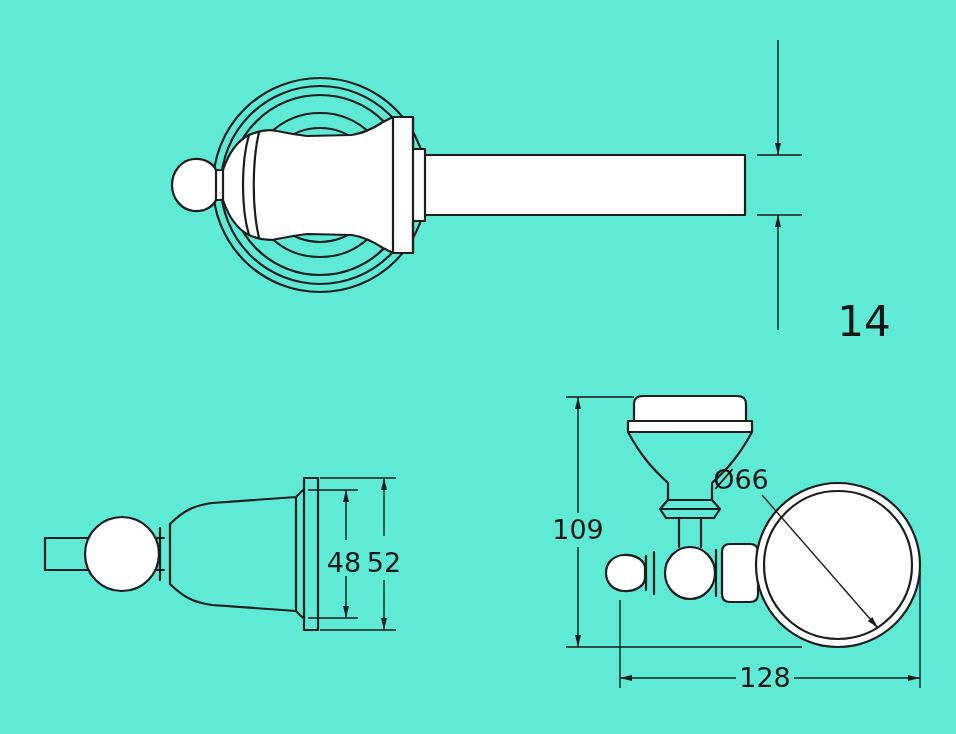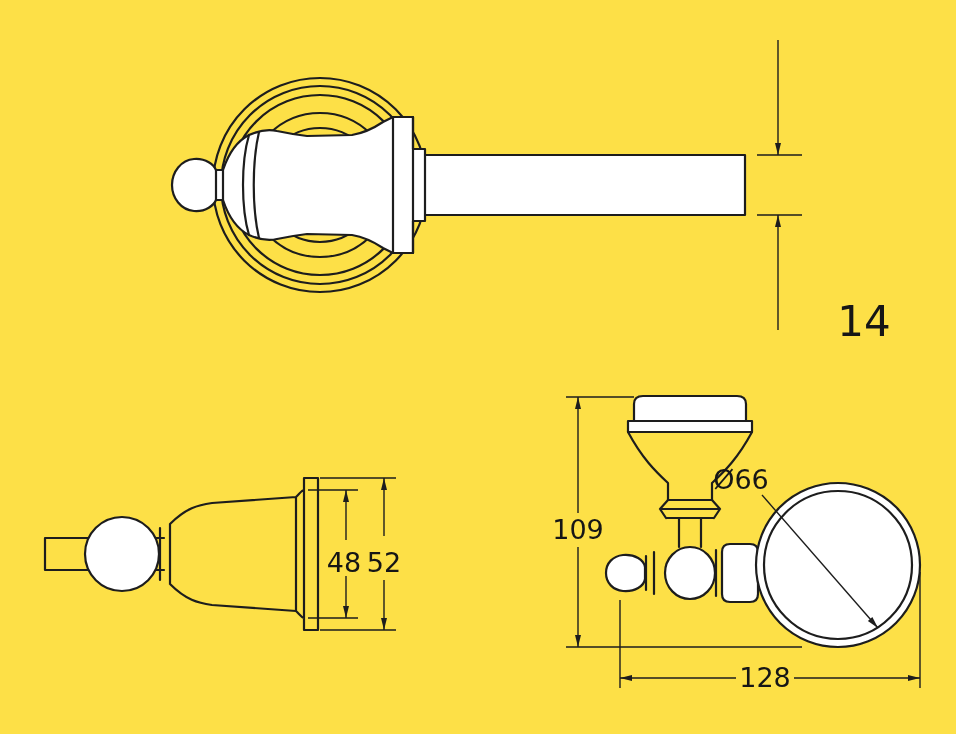--- a/index.html
+++ b/index.html
@@ -4,21 +4,21 @@
 <style>
   html, body {
     margin: 0;
     padding: 0;
     background: #ffffff;
   }
   .canvas {
     position: relative;
     width: 956px;
     height: 734px;
-    background: #fde047;
+    background: #5eead4;
     overflow: hidden;
   }
   svg { display: block; }
   .draw {
     fill: none;
     stroke: #1d1d1d;
     stroke-width: 2.2;
     stroke-linecap: round;
     stroke-linejoin: round;
   }

